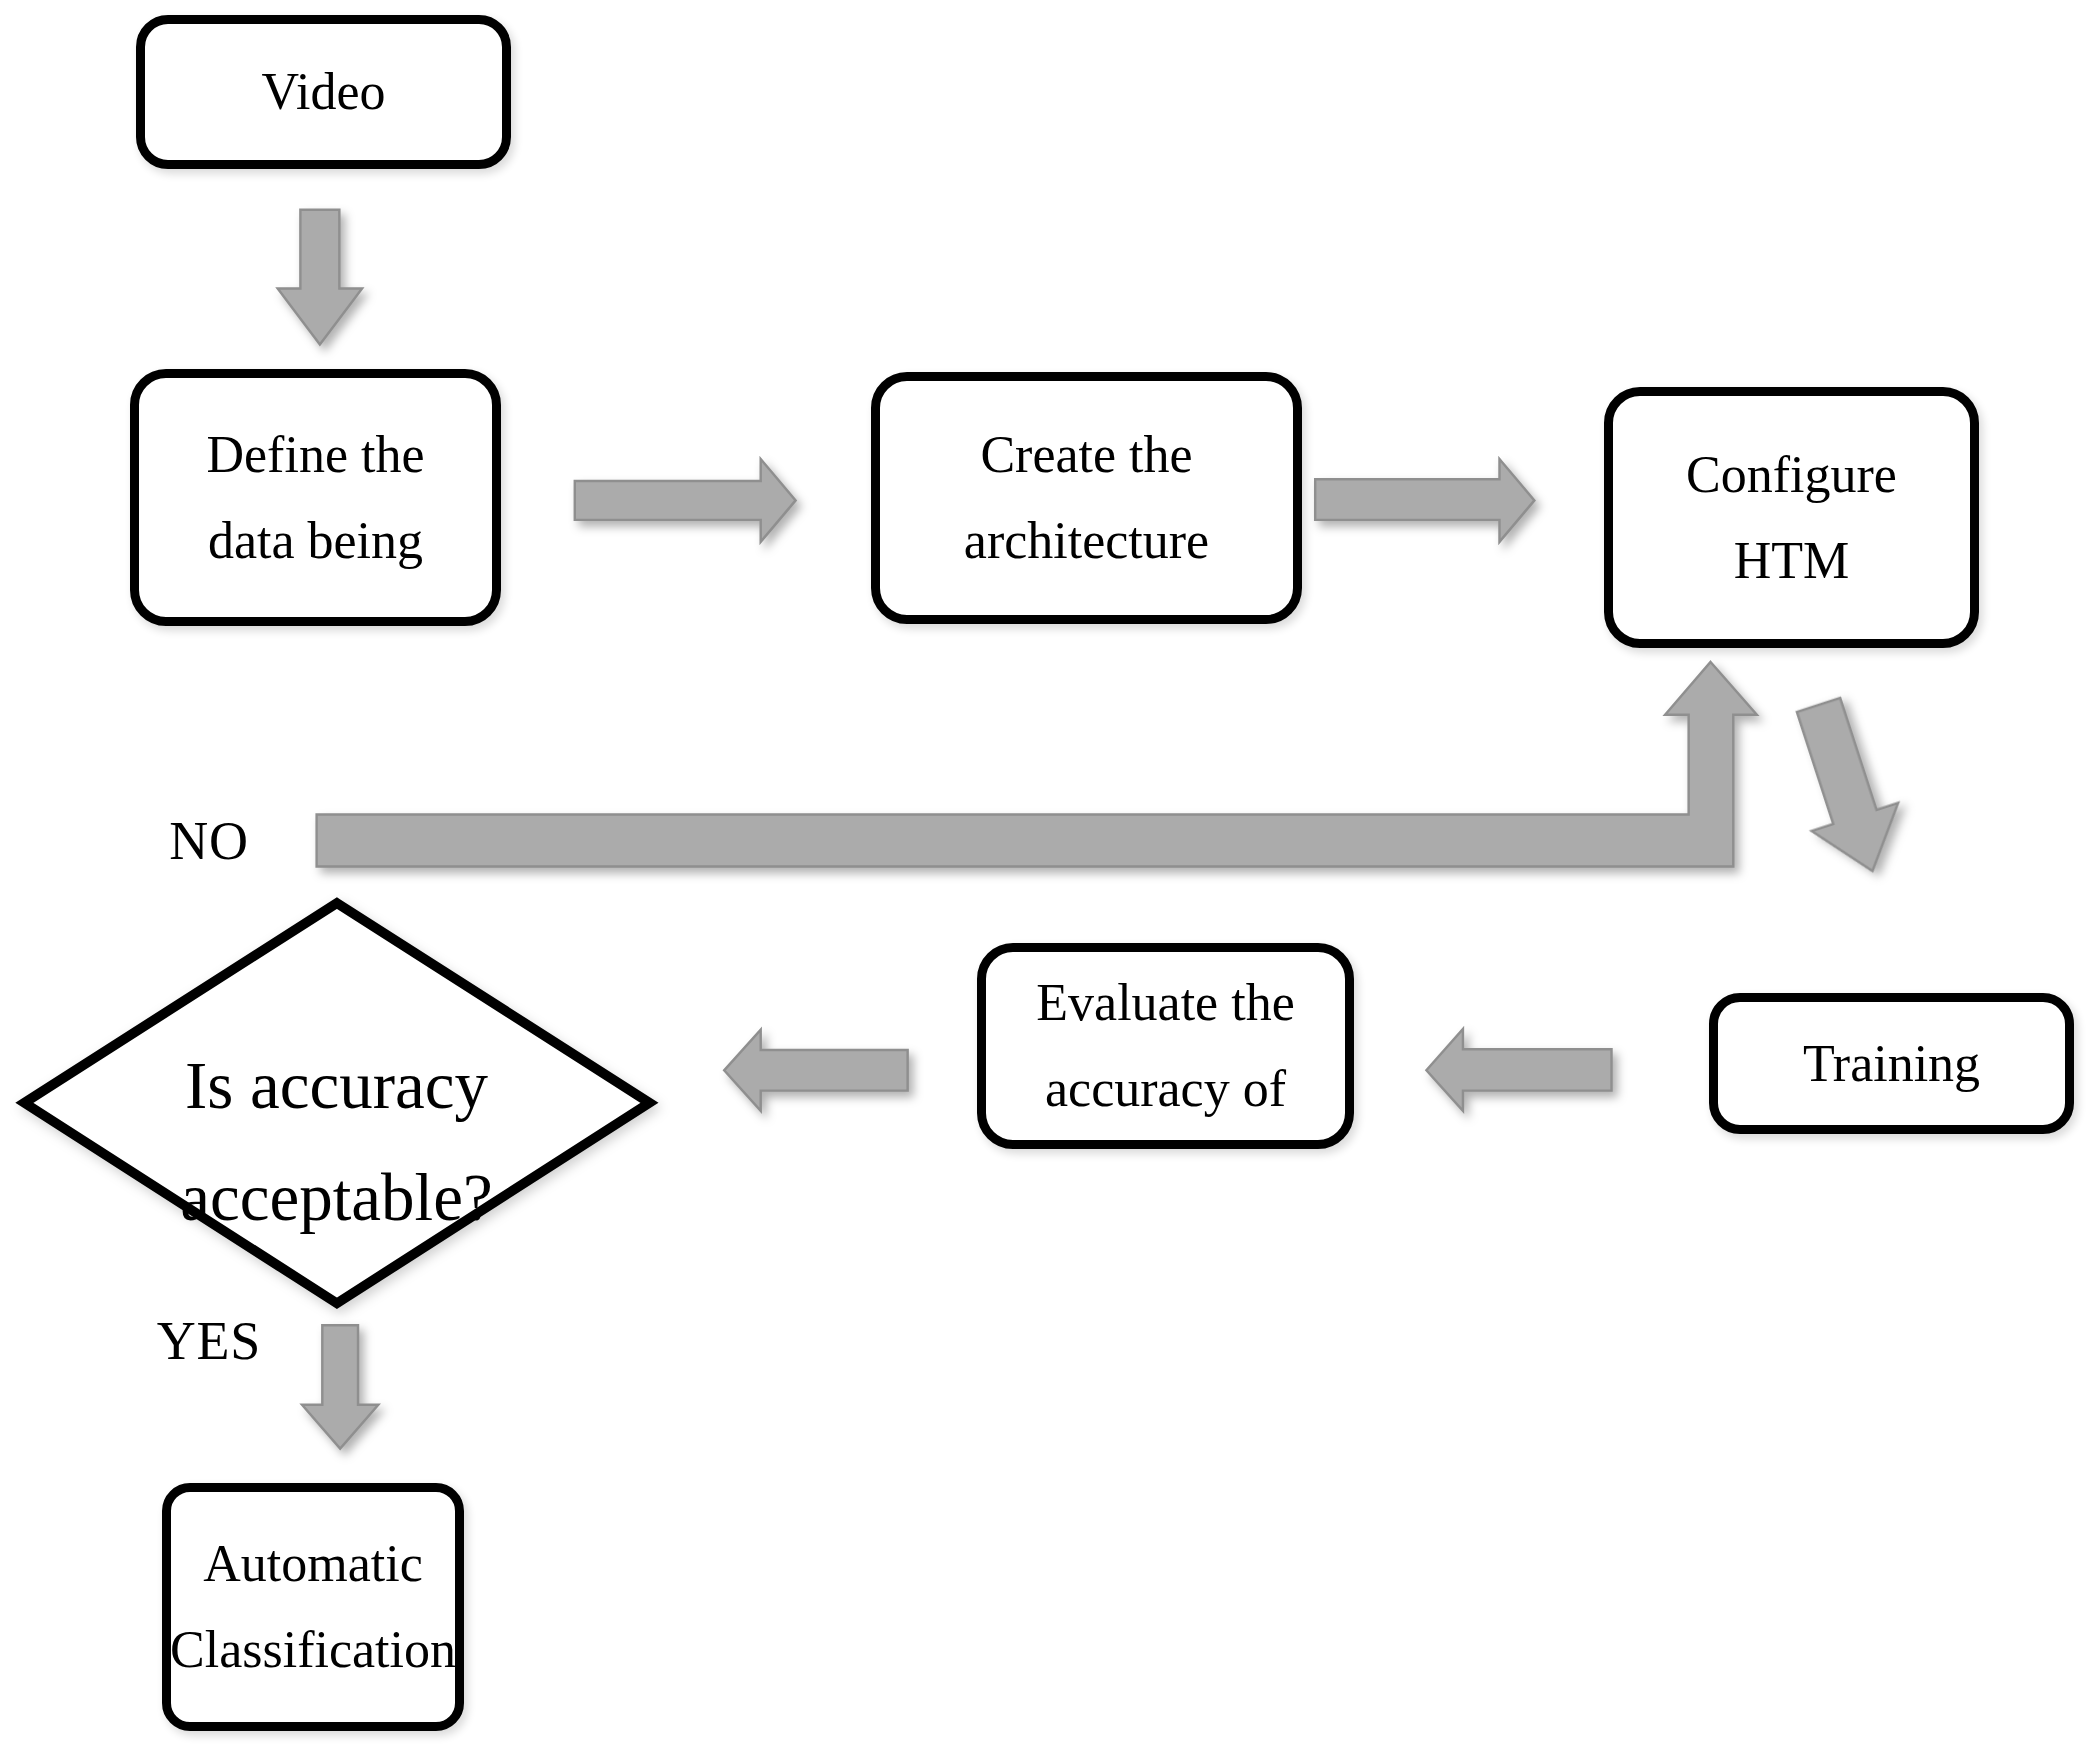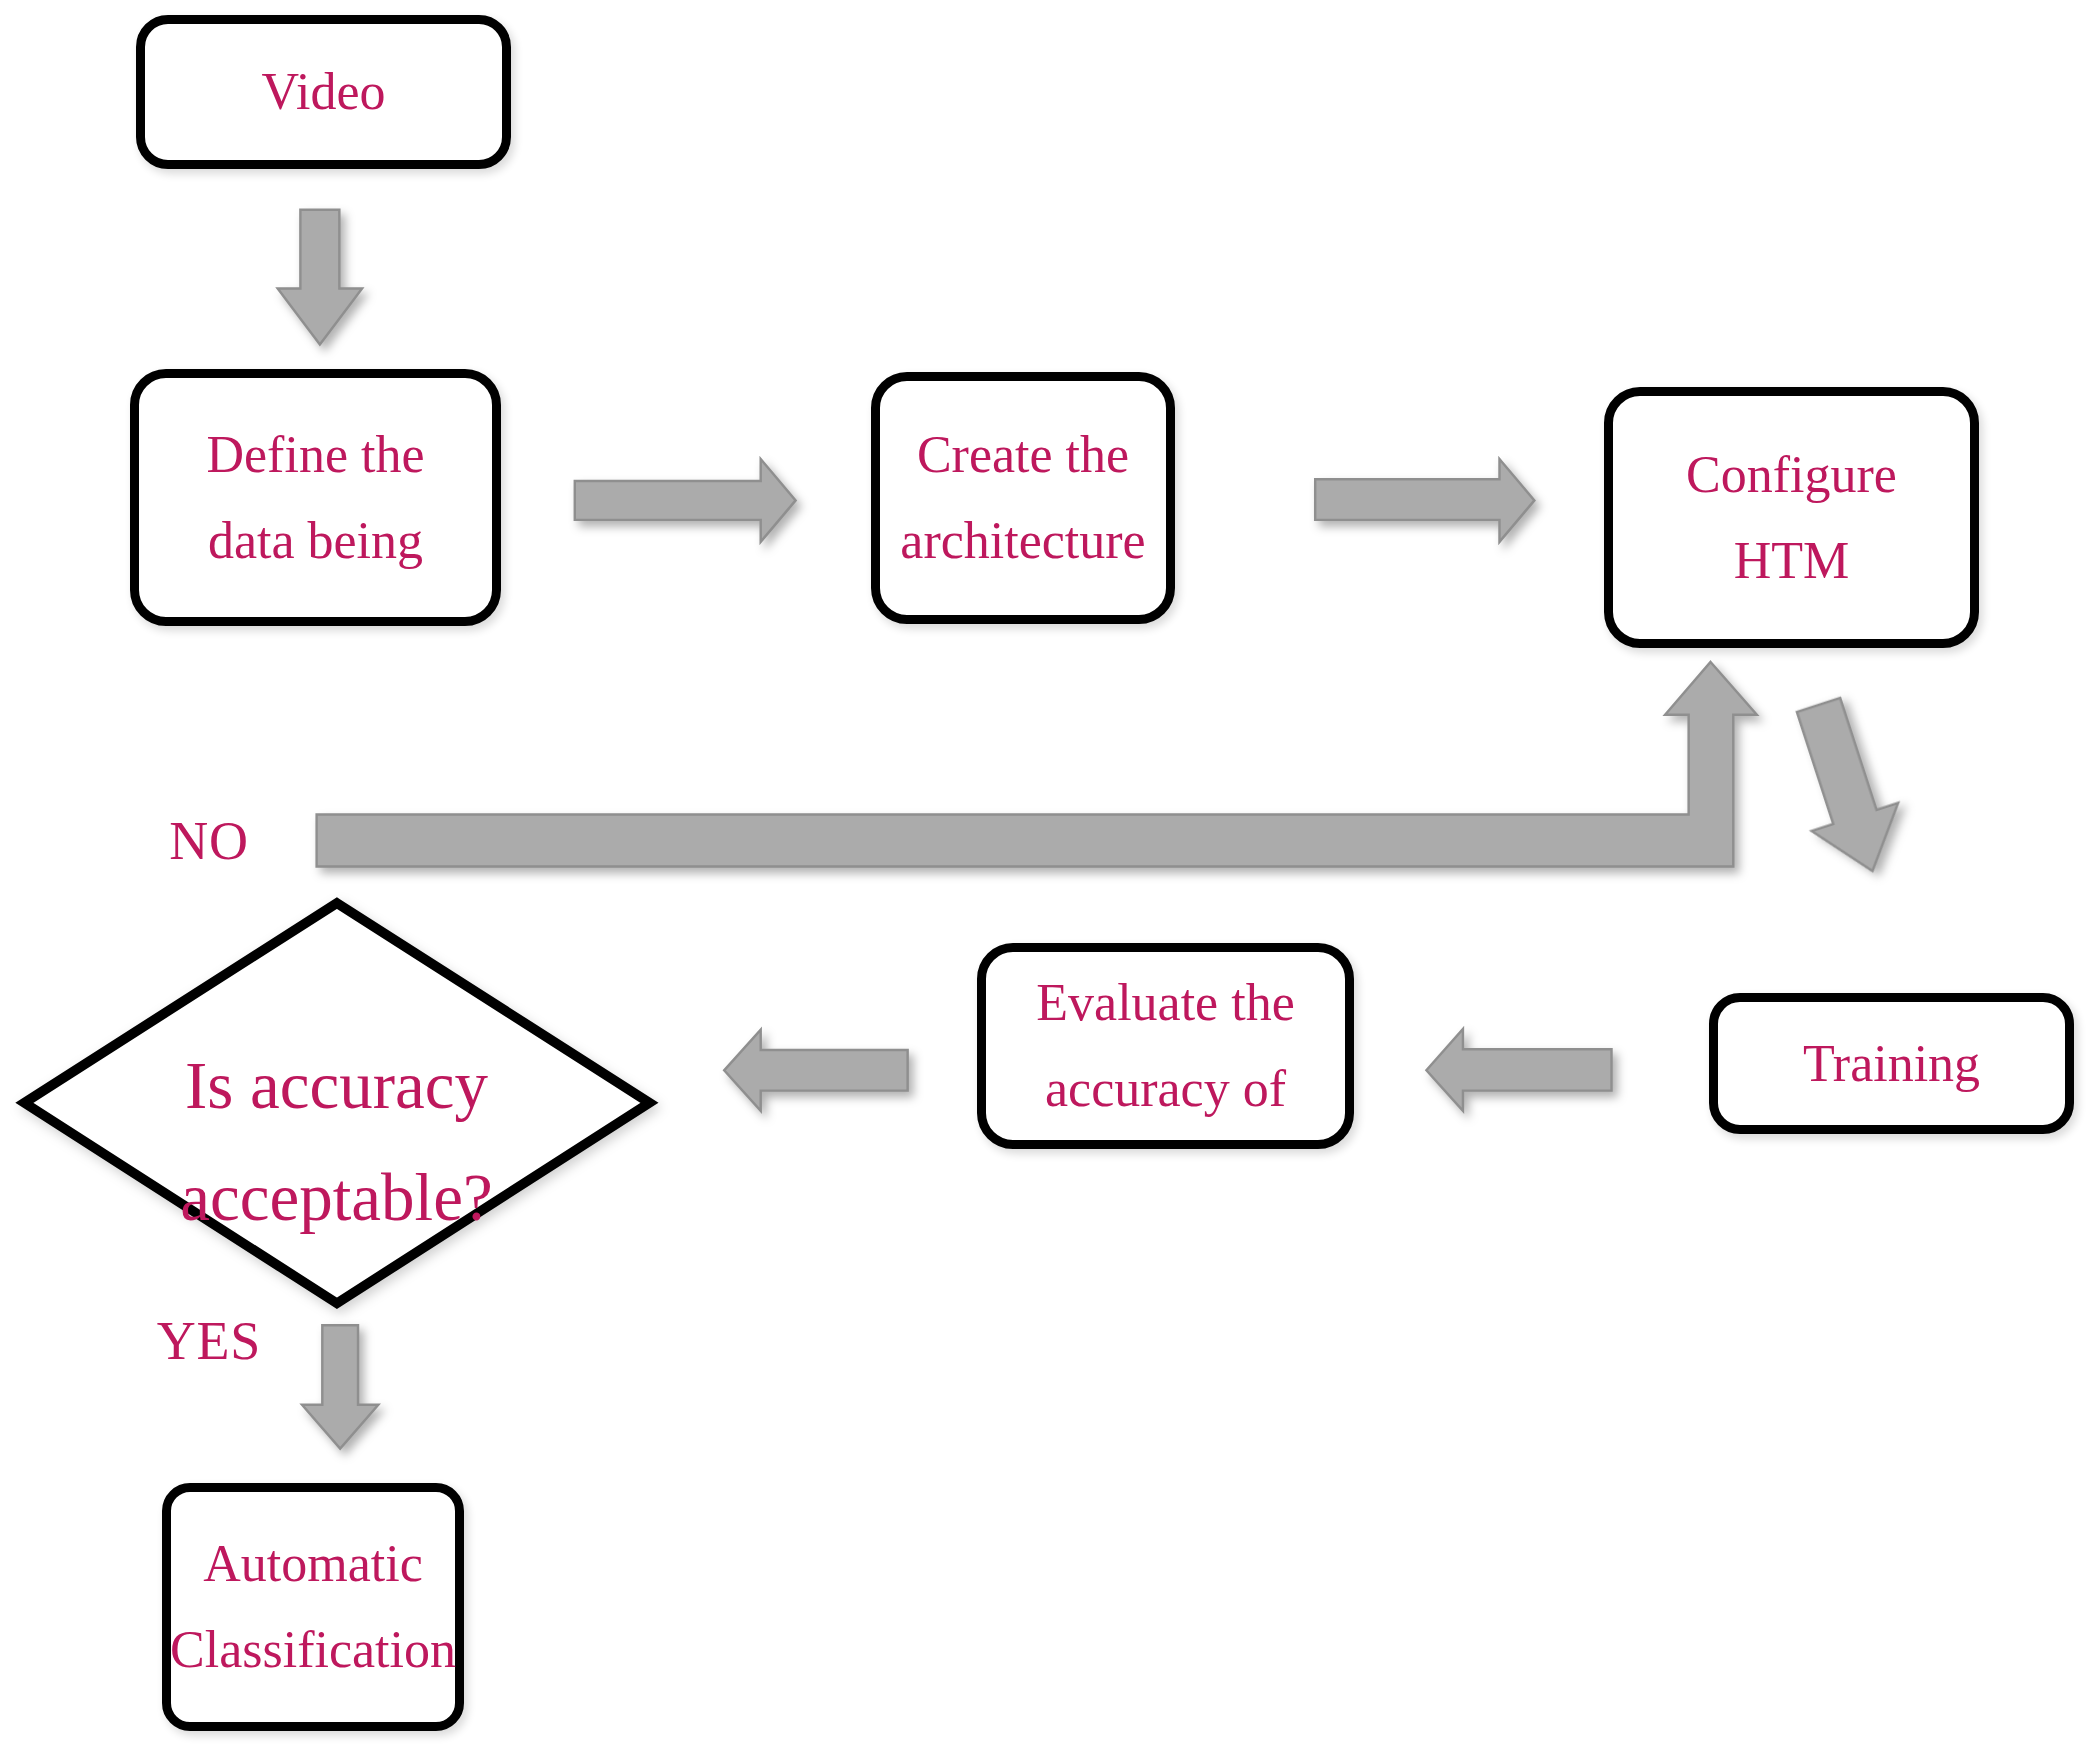--- a/index.html
+++ b/index.html
@@ -7,21 +7,21 @@
     padding: 0;
     background: #ffffff;
   }
   #canvas {
     position: relative;
     width: 2097px;
     height: 1755px;
     background: #ffffff;
     overflow: hidden;
     font-family: "Liberation Serif", "DejaVu Serif", serif;
-    color: #be185d;
+    color: #000000;
   }
   #connector-layer {
     position: absolute;
     left: 0;
     top: 0;
     width: 2097px;
     height: 1755px;
   }
   .block-arrow {
     fill: #ababab;
@@ -51,21 +51,21 @@
     font-size: 52px;
     box-shadow: 3.2px 4.9px 8px rgba(0,0,0,0.14);
   }
   .node .nline {
     display: block;
     line-height: 1.65;
     white-space: nowrap;
   }
   #video-node      { left: 136px;  top: 14.6px;   width: 375px; height: 154px; border-radius: 32px; }
   #define-node     { left: 130px;  top: 369px;  width: 371px; height: 257px; text-align: right; }
-  #create-node     { left: 871px; top: 372px;  width: 304px; height: 252px; }
+  #create-node     { left: 871px; top: 372px;  width: 431px; height: 252px; }
   #configure-node  { left: 1604px; top: 387px;  width: 375px; height: 261px; }
   #training-node   { left: 1709px; top: 993px; width: 365px; height: 141px; border-radius: 31px; }
   #evaluate-node   { left: 977px; top: 943px; width: 377px; height: 206px; }
   #automatic-node  { left: 162px;  top: 1483px; width: 302px; height: 248px; border-radius: 28px; text-align: center; }
   #decision-text {
     position: absolute;
     left: 93px;
     top: 1030px;
     width: 487px;
     text-align: center;

